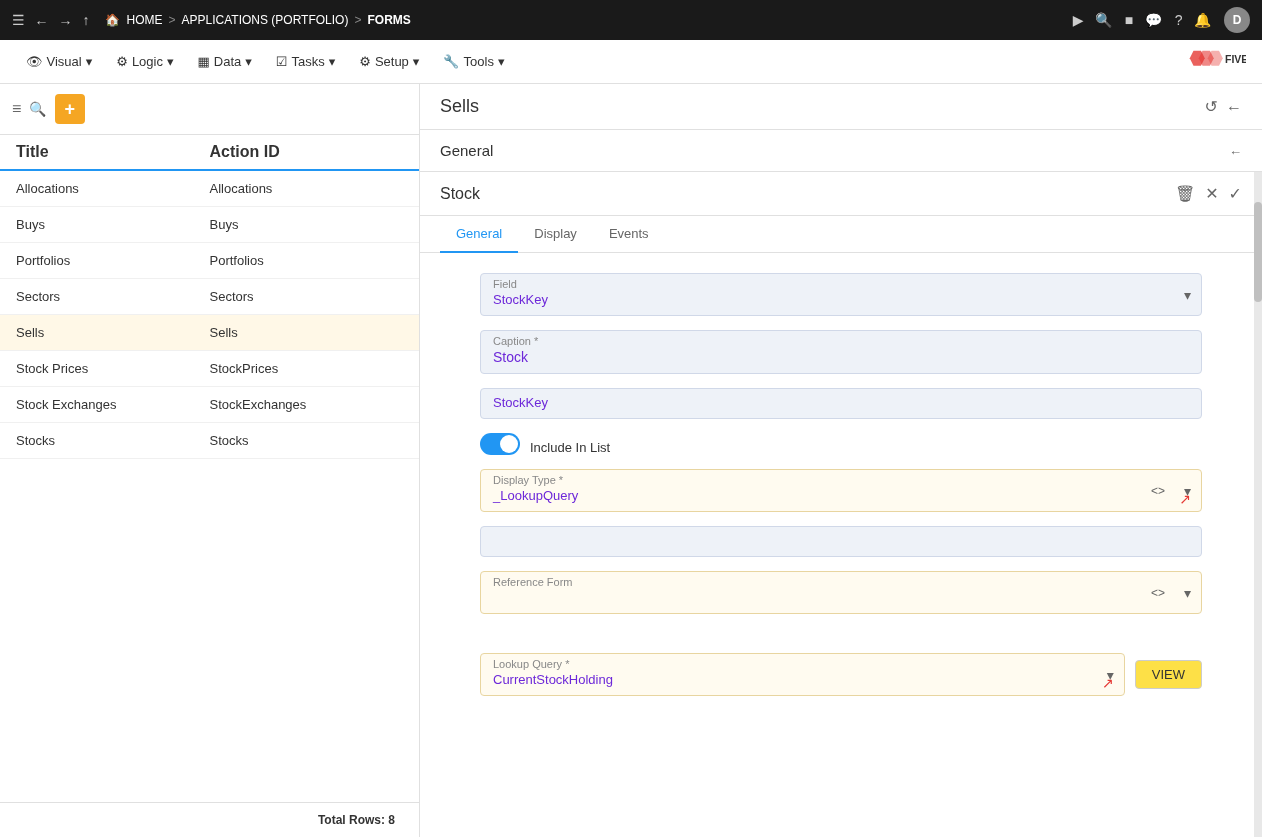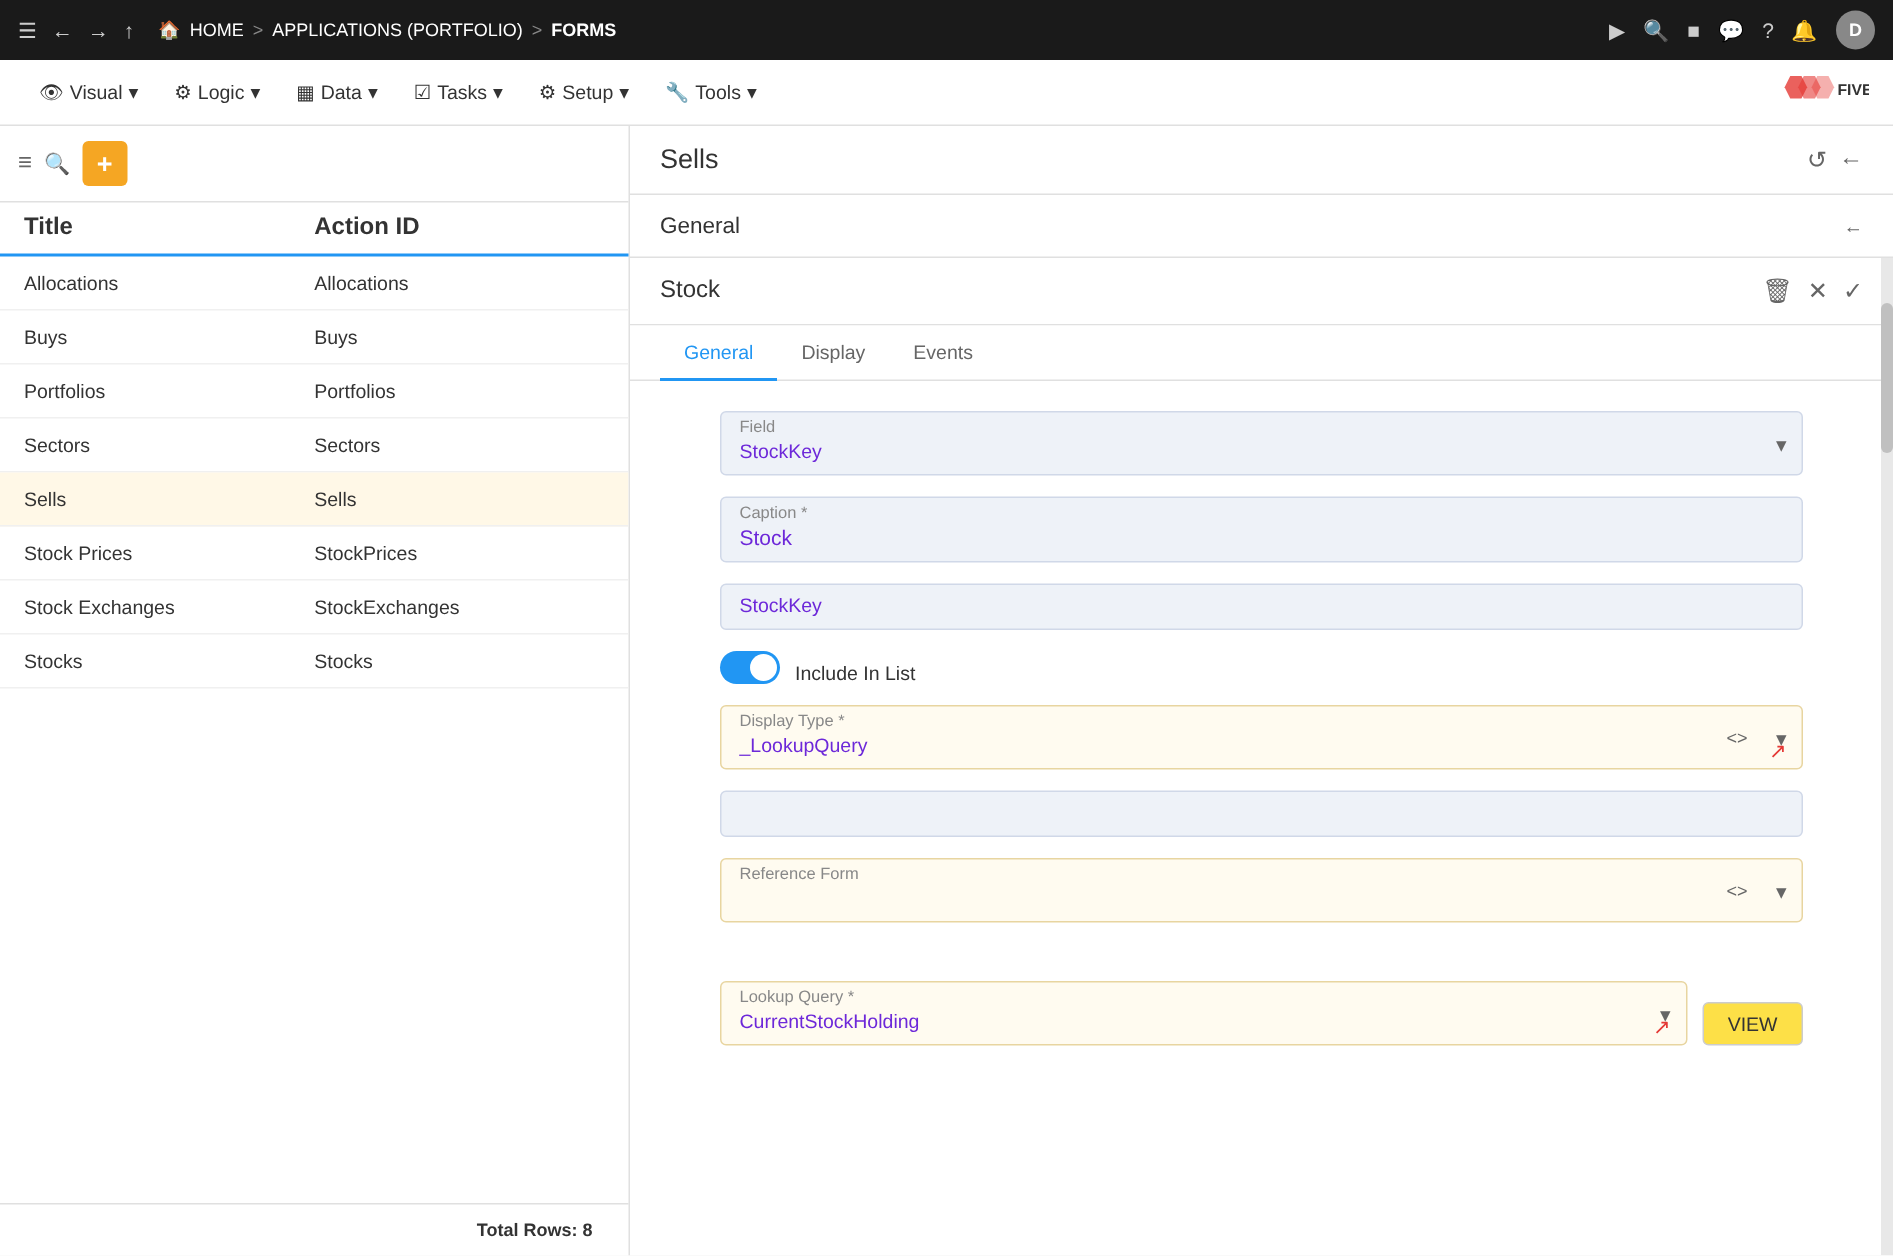--- a/index.html
+++ b/index.html
@@ -231,21 +231,21 @@
     .stock-panel::-webkit-scrollbar { width: 8px; }
     .stock-panel::-webkit-scrollbar-track { background: #f0f0f0; }
     .stock-panel::-webkit-scrollbar-thumb { background: #ccc; border-radius: 4px; }
 
     
     .view-btn {
       background: #fde047; color: #333; border: 1px solid #ccc;
       padding: 6px 16px; border-radius: 4px; cursor: pointer; font-size: 13px;
       font-weight: 500;
     }
-    .lookup-row { display: flex; align-items: flex-end; gap: 10px; margin-top: 39px; }
+    .lookup-row { display: flex; align-items: center; gap: 10px; margin-top: 39px; }
     .lookup-row .field-wrapper { flex: 1; }
   </style>
 </head>
 <body>
 
 <div class="top-bar">
   <div class="nav-icons">
     <span>☰</span>
     <span>←</span>
     <span>→</span>

